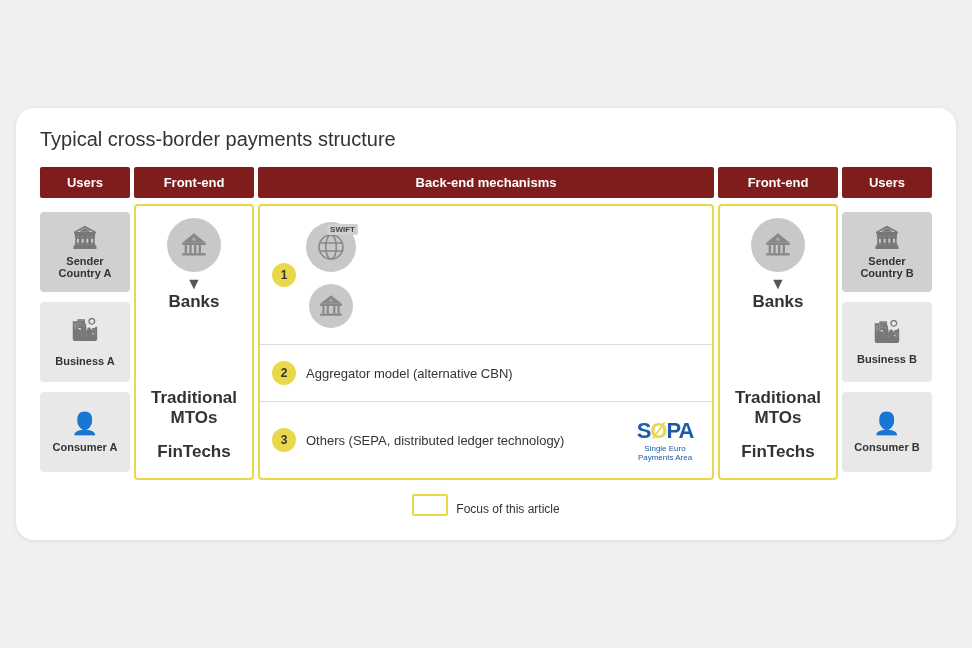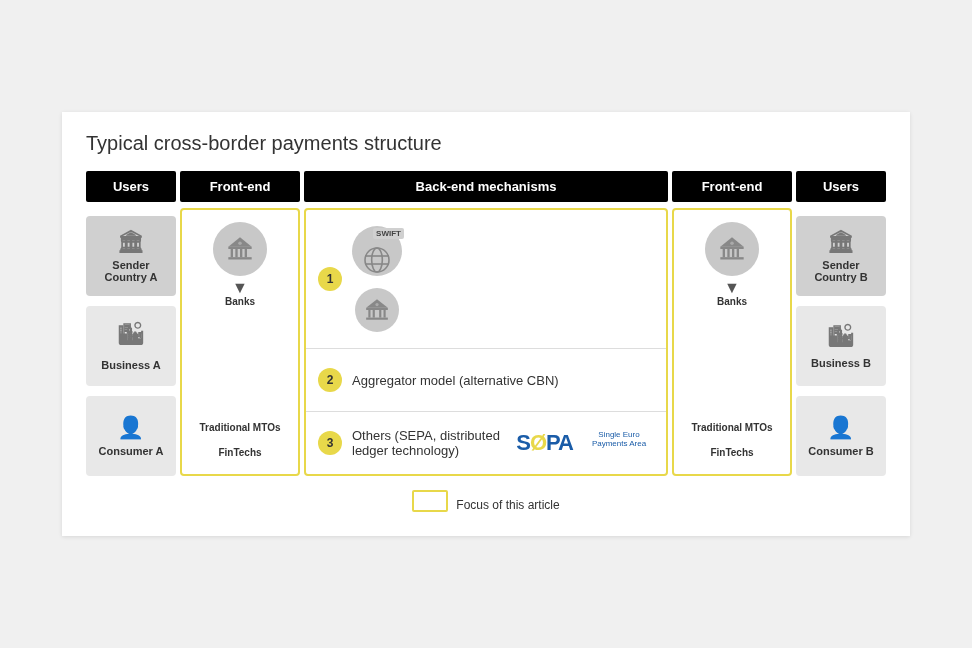--- a/index.html
+++ b/index.html
@@ -7,40 +7,40 @@
       background: #f0f0f0;
       font-family: Arial, sans-serif;
       width: 972px;
       min-height: 648px;
       display: flex;
       align-items: center;
       justify-content: center;
     }
     .card {
       background: #fff;
-      border-radius: 0;
+      border-radius: 18px;
       padding: 20px 24px 24px;
-      width: 848px;
+      width: 940px;
       box-shadow: 0 1px 4px rgba(0,0,0,0.1);
     }
     .card-title {
       font-size: 20px;
       font-weight: 400;
       color: #333;
       margin-bottom: 16px;
     }
     
     .col-headers {
       display: grid;
       grid-template-columns: 90px 120px 1fr 120px 90px;
       gap: 4px;
       margin-bottom: 6px;
     }
     .col-header {
-      background: #000000;
+      background: #7f1d1d;
       color: #fff;
       text-align: center;
       padding: 8px 0;
       font-size: 13px;
       font-weight: 600;
       border-radius: 2px;
     }
     
     .main-grid {
       display: grid;
@@ -101,21 +101,21 @@
       width: 28px;
       height: 28px;
       fill: #888;
     }
     .arrow-down {
       font-size: 16px;
       color: #555;
       line-height: 1;
     }
     .frontend-label {
-      font-size: 10px;
+      font-size: 17px;
       font-weight: 600;
       color: #333;
       text-align: center;
     }
     
     .backend-col {
       border: 2px solid #e8d84a;
       border-radius: 4px;
       display: flex;
       flex-direction: column;
@@ -254,21 +254,21 @@
 
     <div class="backend-col">
 
       <div class="mechanism-row">
         <div class="number-badge">
           <span>1</span>
         </div>
         <div class="mechanism-icon swift-container">
 
           <div style="position:relative;display:flex;flex-direction:column;align-items:center;">
-            <div style="background:#c8c8c8;border-radius:50%;width:50px;height:50px;display:flex;align-items:flex-end;justify-content:center;position:relative;">
+            <div style="background:#c8c8c8;border-radius:50%;width:50px;height:50px;display:flex;align-items:center;justify-content:center;position:relative;">
               <svg viewBox="0 0 24 24" width="32" height="32" fill="none" stroke="#888" stroke-width="1.2">
                 <circle cx="12" cy="12" r="9"></circle>
                 <ellipse cx="12" cy="12" rx="4" ry="9"></ellipse>
                 <line x1="3" y1="9" x2="21" y2="9"></line>
                 <line x1="3" y1="15" x2="21" y2="15"></line>
               </svg>
               <div style="position:absolute;top:2px;right:-2px;background:#d0d0d0;padding:1px 3px;font-size:8px;font-weight:700;color:#444;border-radius:2px;">SWIFT</div>
             </div>
           </div>
 
@@ -293,21 +293,21 @@
         </div>
         <div class="mechanism-text">Aggregator model (alternative CBN)</div>
       </div>
 
       <div class="mechanism-row">
         <div class="number-badge">
           <span>3</span>
         </div>
         <div class="mechanism-text">Others (SEPA, distributed ledger technology)</div>
         <div class="mechanism-icon">
-          <div style="display:flex;flex-direction:row;align-items:flex-start;gap:11px;">
+          <div style="display:flex;flex-direction:column;align-items:center;">
             <div class="sepa-logo">S<span class="sepa-o">Ø</span>PA</div>
             <div class="sepa-sub">Single Euro Payments Area</div>
           </div>
         </div>
       </div>
     </div>
 
     <div class="frontend-col">
       <div class="frontend-item">
         <div class="icon-circle">

